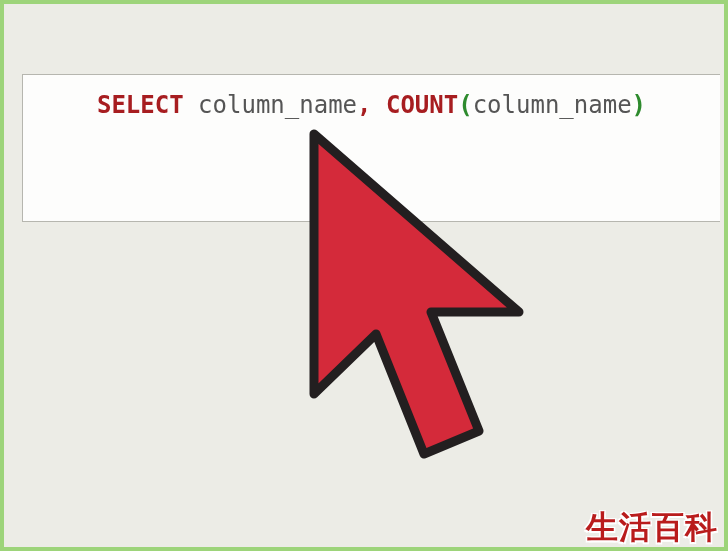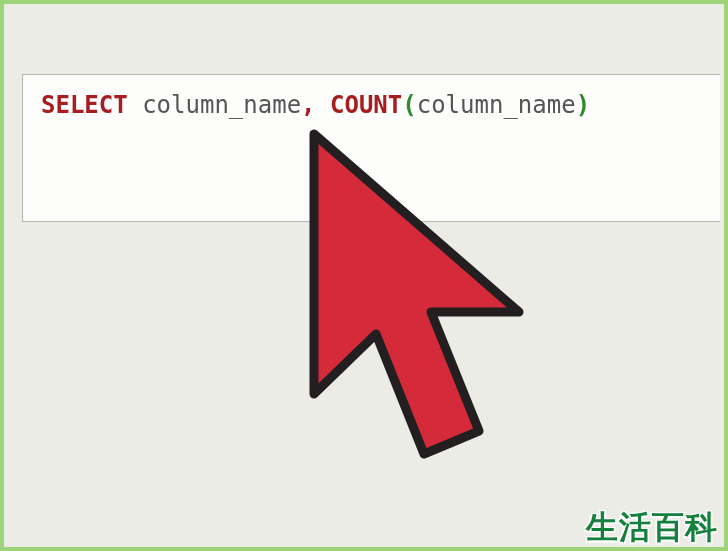--- a/index.html
+++ b/index.html
@@ -25,20 +25,21 @@
     right: 4px;            
     height: 148px;
     background: #fdfdfc;
     border: 1px solid #b6b6af;
     border-right: none;
     box-sizing: border-box;
     padding: 14px 18px;
     font-size: 24px;
     line-height: 1.35;
     white-space: nowrap;
+    text-align: center;
   }
   .tok-kw   { color: #a71d20; font-weight: 700; }
   .tok-id   { color: #555555; }
   .tok-punc { color: #a71d20; font-weight: 700; }
   .tok-fn   { color: #a71d20; font-weight: 700; }
   .tok-par  { color: #2e8b2e; font-weight: 700; }
   .cursor {
     position: absolute;
     left: 260px;
     top: 120px;
@@ -51,21 +52,21 @@
     right: 6px;
     bottom: 2px;
     text-align: right;
     font-family: "Arial", sans-serif;
     line-height: 1.05;
     pointer-events: none;
   }
   .wm-top {
     font-size: 32px;
     font-weight: 900;
-    color: #15803d;
+    color: #b91c1c;
     letter-spacing: 1px;
     text-shadow:
       -1.5px -1.5px 0 #fff,
        1.5px -1.5px 0 #fff,
       -1.5px  1.5px 0 #fff,
        1.5px  1.5px 0 #fff;
   }
   .wm-url {
     font-size: 16px;
     font-weight: 700;

